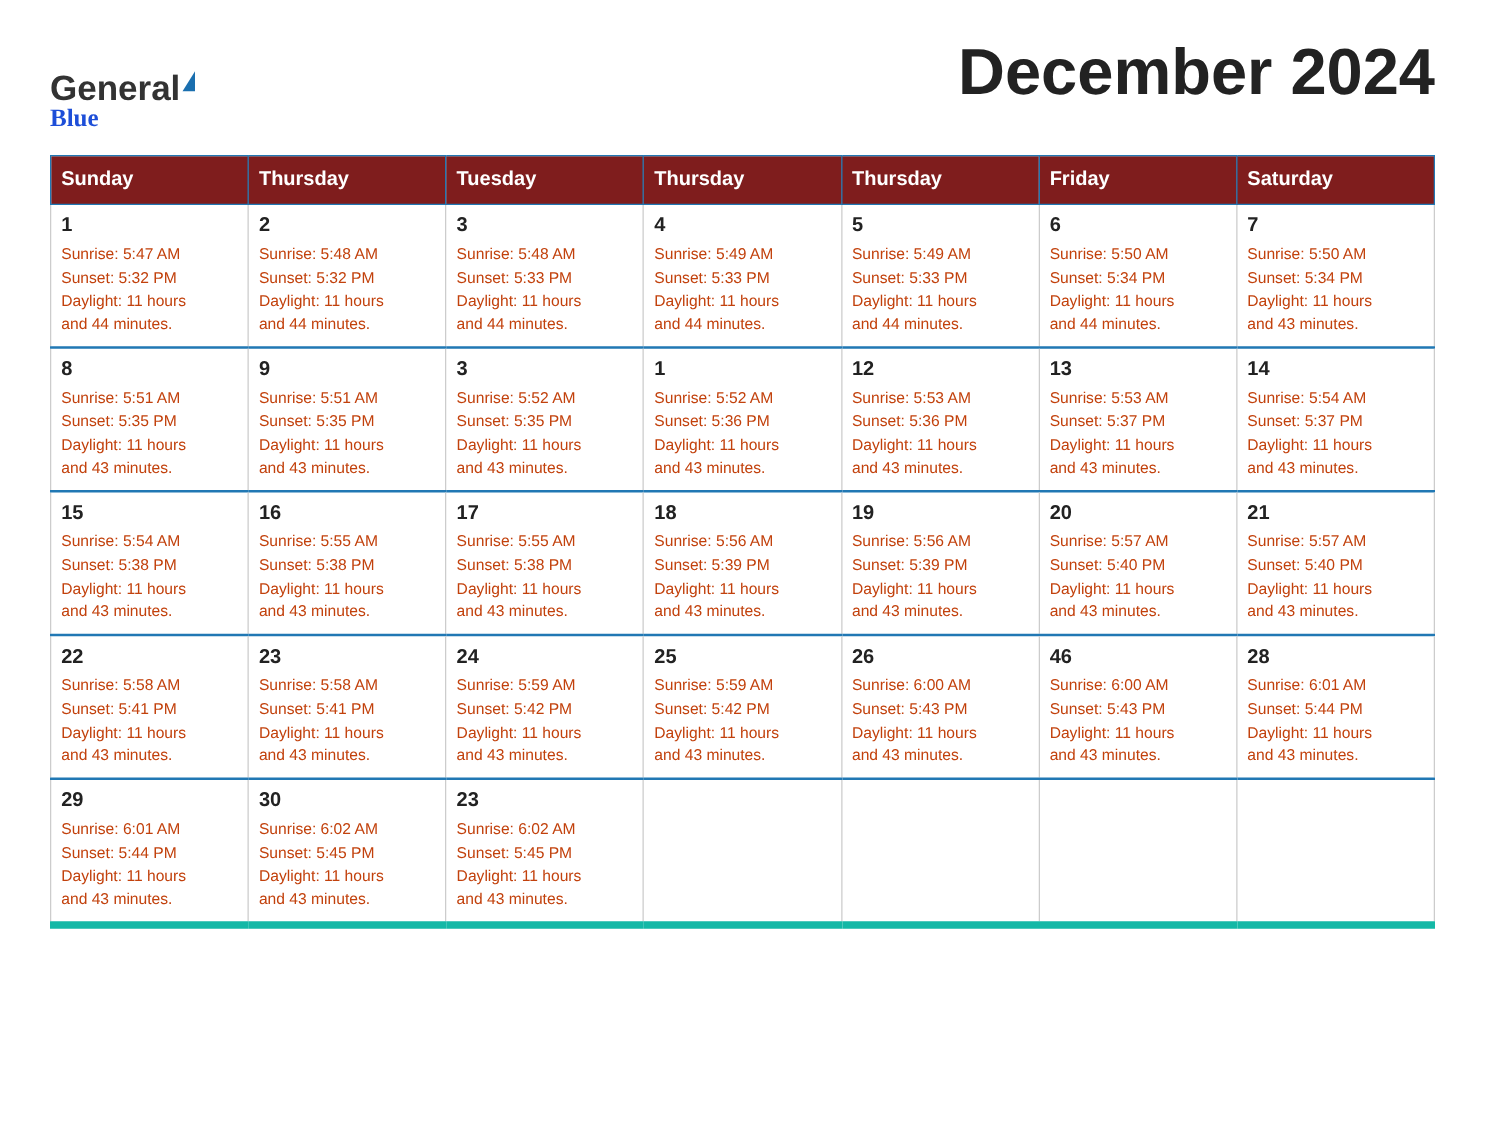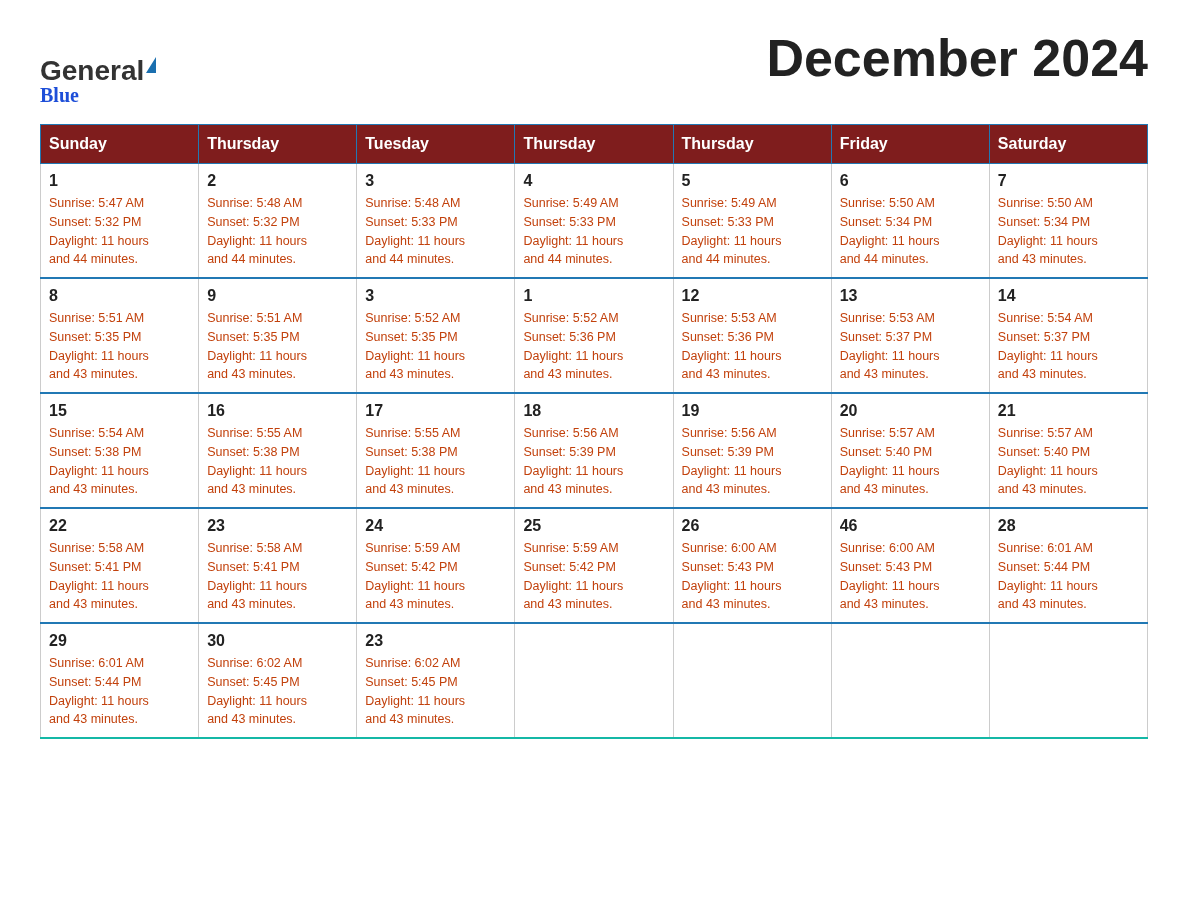--- a/index.html
+++ b/index.html
@@ -92,21 +92,21 @@
     }
     .day-info {
       font-size: 12.5px;
       line-height: 1.5;
       color: #c2410c;
     }
     tr td {
       border-bottom: 2px solid #2178b4;
     }
     tr:last-child td {
-      border-bottom: 2px solid #14b8a6;
+      border-bottom: 6px solid #14b8a6;
     }
     .empty-cell {
       background: #fff;
     }
   </style>
 </head>
 <body>
 
 <div class="header-area">
   <div class="logo">

